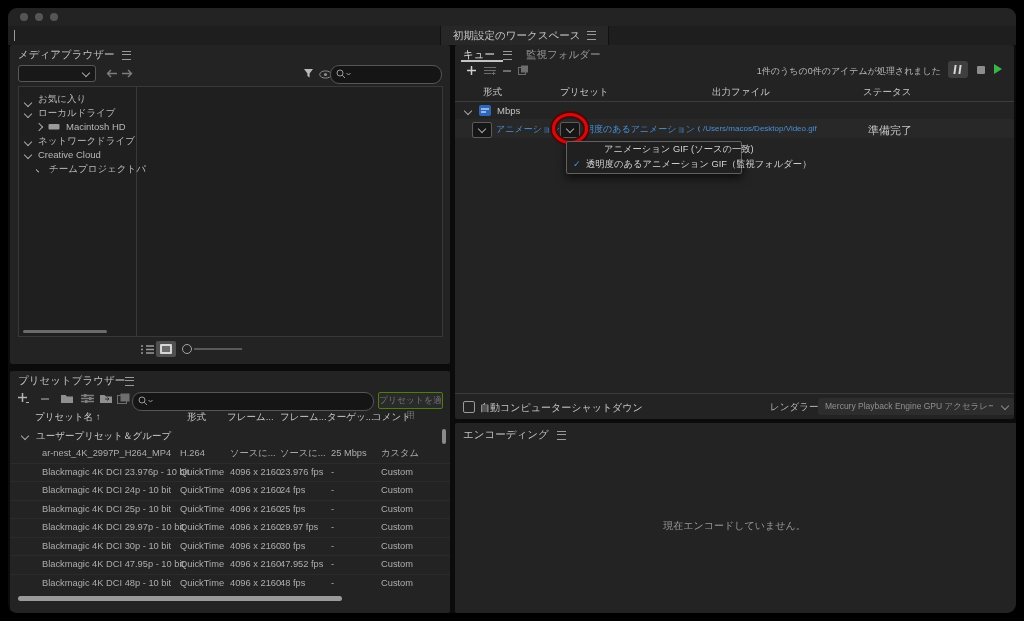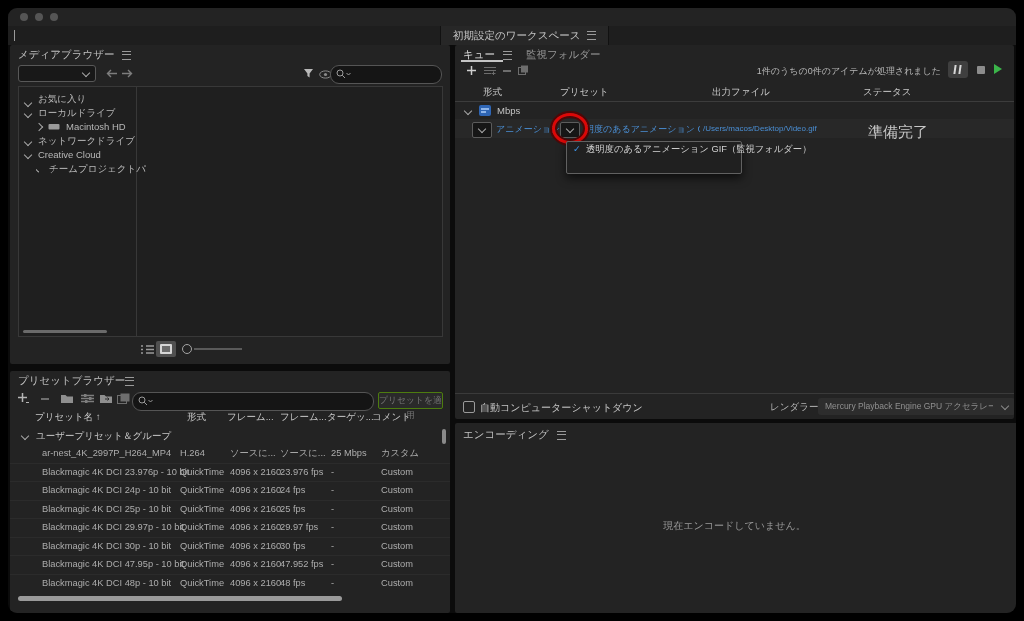--- a/index.html
+++ b/index.html
@@ -317,26 +317,29 @@
     <div class="abs" style="left:0;top:74px;width:559px;height:19px;background:#282828">
       <div class="ddbtn" style="left:17px;top:2.5px">
           <span class="cv down" style="margin-top:-2px"></span>
         </div>
       <span class="abs blue" style="left:41px;top:4px;font-size:9px;white-space:nowrap">アニメーションGIF</span>
       <div class="ddbtn" style="left:105px;top:2.5px">
           <span class="cv down" style="margin-top:-2px"></span>
         </div>
       <span class="abs blue" style="left:130px;top:4px;font-size:9px;white-space:nowrap;max-width:115px;overflow:hidden">明度のあるアニメーション GIF（ソ...</span>
       <span class="abs blue" style="left:248px;top:5px;font-size:8px;white-space:nowrap">/Users/macos/Desktop/Video.gif</span>
-      <span class="abs" style="left:413px;top:4px;font-size:15px;color:#c8c8c8;white-space:nowrap">準備完了</span>
+      <span class="abs" style="left:413px;top:4px;font-size:11px;color:#c8c8c8;white-space:nowrap">準備完了</span>
     </div>
 
     <div class="red-ring" style="left:97px;top:68px;width:30px;height:25px"></div>
 
     <div class="menu" style="left:111px;top:96px;width:174px;height:31px">
+      <div class="menuitem">
+        <span class="abs" style="left:37px">アニメーション GIF (ソースの一致)</span>
+      </div>
       <div class="menuitem">
         <span class="abs" style="left:6px;color:#3d8fe0">✓</span>
         <span class="abs" style="left:19px">透明度のあるアニメーション GIF（監視フォルダー）</span>
       </div>
     </div>
 
     <div class="abs" style="left:0;top:348px;width:559px;height:1px;background:#3a3a3a"></div>
     <span class="checkbox" style="left:8px;top:356px"></span>
     <span class="abs" style="left:25px;top:356px;color:#c6c6c6;font-size:10px;white-space:nowrap">自動コンピューターシャットダウン</span>
     <span class="abs" style="left:315px;top:356px;color:#b4b4b4;font-size:9.5px;white-space:nowrap">レンダラー:</span>

